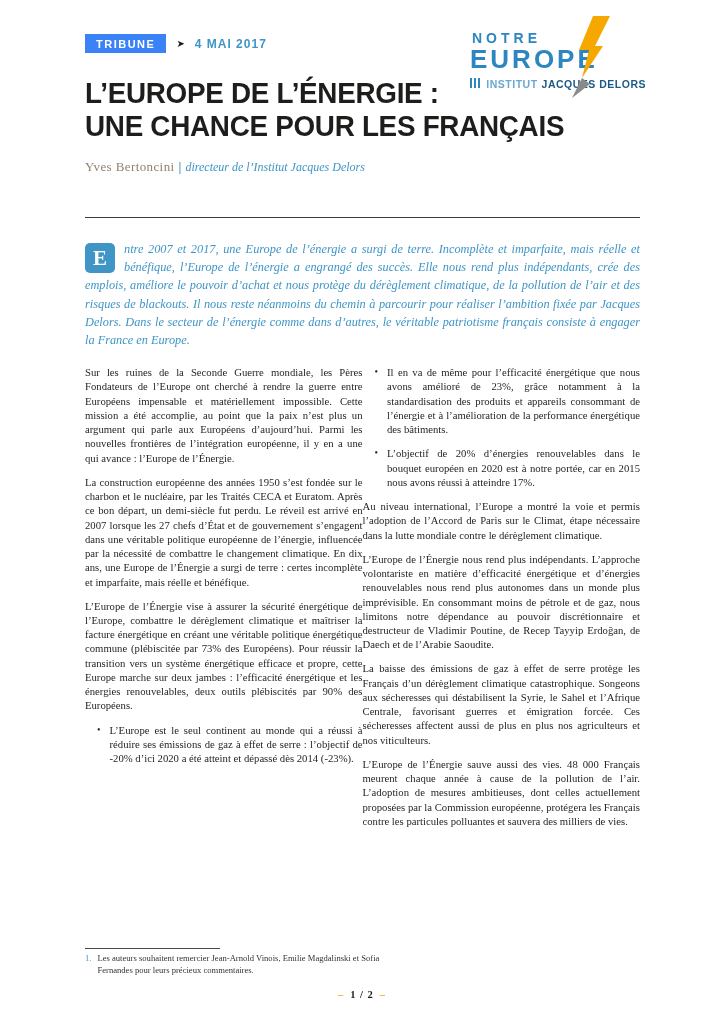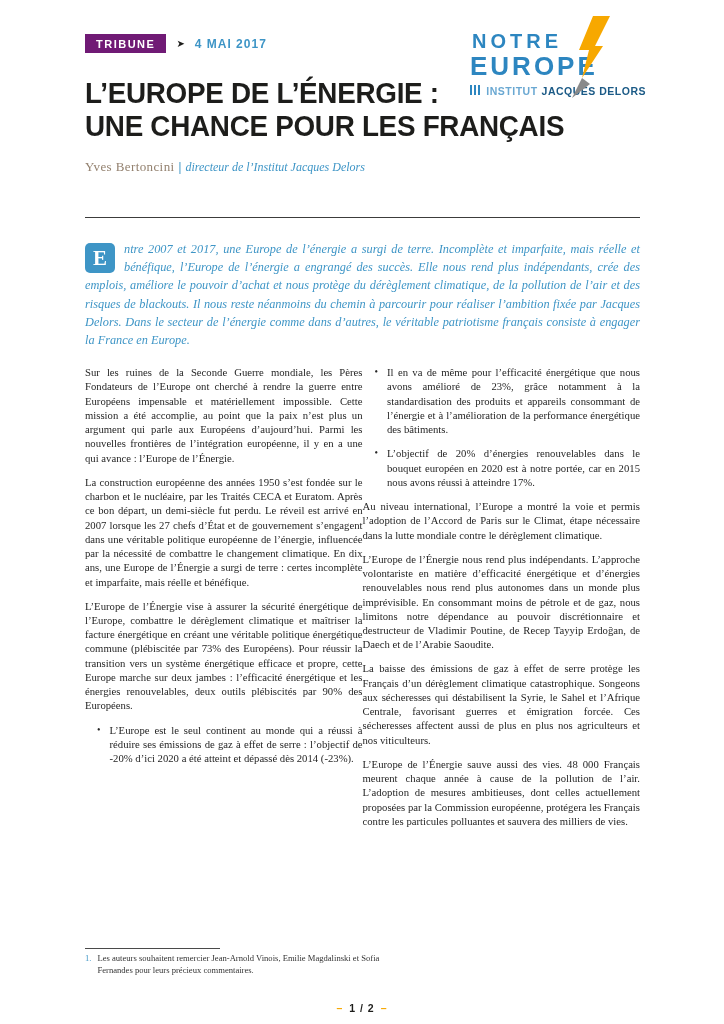--- a/index.html
+++ b/index.html
@@ -6,21 +6,21 @@
   html,body { background:#ffffff; }
   body {
     width:724px; height:1024px; position:relative; overflow:hidden;
     font-family:"Liberation Serif", serif; color:#262626;
   }
   .page { position:absolute; inset:0; padding:34px 84px 0 85px; }
 
   
   .badge-row { display:flex; align-items:center; gap:10px; }
   .badge {
-    display:inline-block; background:#701a75; color:#fff;
+    display:inline-block; background:#3b82f6; color:#fff;
     font-family:"Liberation Sans", sans-serif; font-weight:bold;
     font-size:11px; letter-spacing:1.5px; padding:4px 11px 3px;
   }
   .date-arrow { font-family:"DejaVu Sans", sans-serif; font-size:10px; color:#1d1d1b; line-height:1; }
   .date {
     font-family:"Liberation Sans", sans-serif; font-weight:bold;
     font-size:12px; letter-spacing:1px; color:#3e95c6;
   }
   .title {
     margin-top:24px; font-family:"Liberation Sans", sans-serif; font-weight:700;
@@ -30,21 +30,21 @@
   .authors { margin-top:16px; }
   .author-line { margin-bottom:7px; font-size:13px; }
   .author-name { color:#93816f; letter-spacing:0.4px;margin-top:26px; }
   .author-sep { color:#3e95c6; font-weight:bold; margin:0 4px; }
   .author-role { color:#3e95c6; font-style:italic; font-size:12px; }
 
   
   .logo { position:absolute; top:30px; right:78px; width:176px; text-align:left; }
   .logo-notre {
     font-family:"Liberation Sans", sans-serif; font-weight:bold;
-    color:#2d86c0; font-size:20px; letter-spacing:4px; margin-left:2px;
+    color:#2d86c0; font-size:14px; letter-spacing:4px; margin-left:2px;
   }
   .logo-europe {
     font-family:"Liberation Sans", sans-serif; font-weight:bold;
     color:#2d86c0; font-size:26px; letter-spacing:3px; line-height:1.05;
   }
   .logo-institut-row { margin-top:5px; display:flex; align-items:flex-start; gap:4px; white-space:nowrap; }
   .logo-bars {
     display:inline-block; width:30px; height:10px;
     background:repeating-linear-gradient(90deg, #2d86c0 0 2px, transparent 2px 4px);
   }
@@ -81,22 +81,22 @@
   .bullet-item p { margin-bottom:0; }
 
   
   .footnote { position:absolute; left:85px; top:948px; width:310px; }
   .footnote-rule { width:135px; border:0; border-top:1px solid #4a4a4a; margin-bottom:4px; }
   .footnote-body { display:flex; gap:6px; font-size:8.6px; line-height:1.35; color:#333; }
   .footnote-num { color:#3e95c6; flex:0 0 auto; }
 
   
   .footer {
-    position:absolute; left:0; right:0; bottom:10px; text-align:center;
-    font-family:Liberation Sans, sans-serif; font-weight:bold; font-size:10.5px;
+    position:absolute; left:0; right:0; bottom:24px; text-align:center;
+    font-family:Liberation Serif, serif; font-weight:bold; font-size:10.5px;
     color:#1d1d1b; letter-spacing:1px;
   }
   .footer .dash { color:#f7a800; margin:0 6px; }
 </style>
 </head>
 <body>
 
 <div class="page">
 
   <div class="badge-row">

